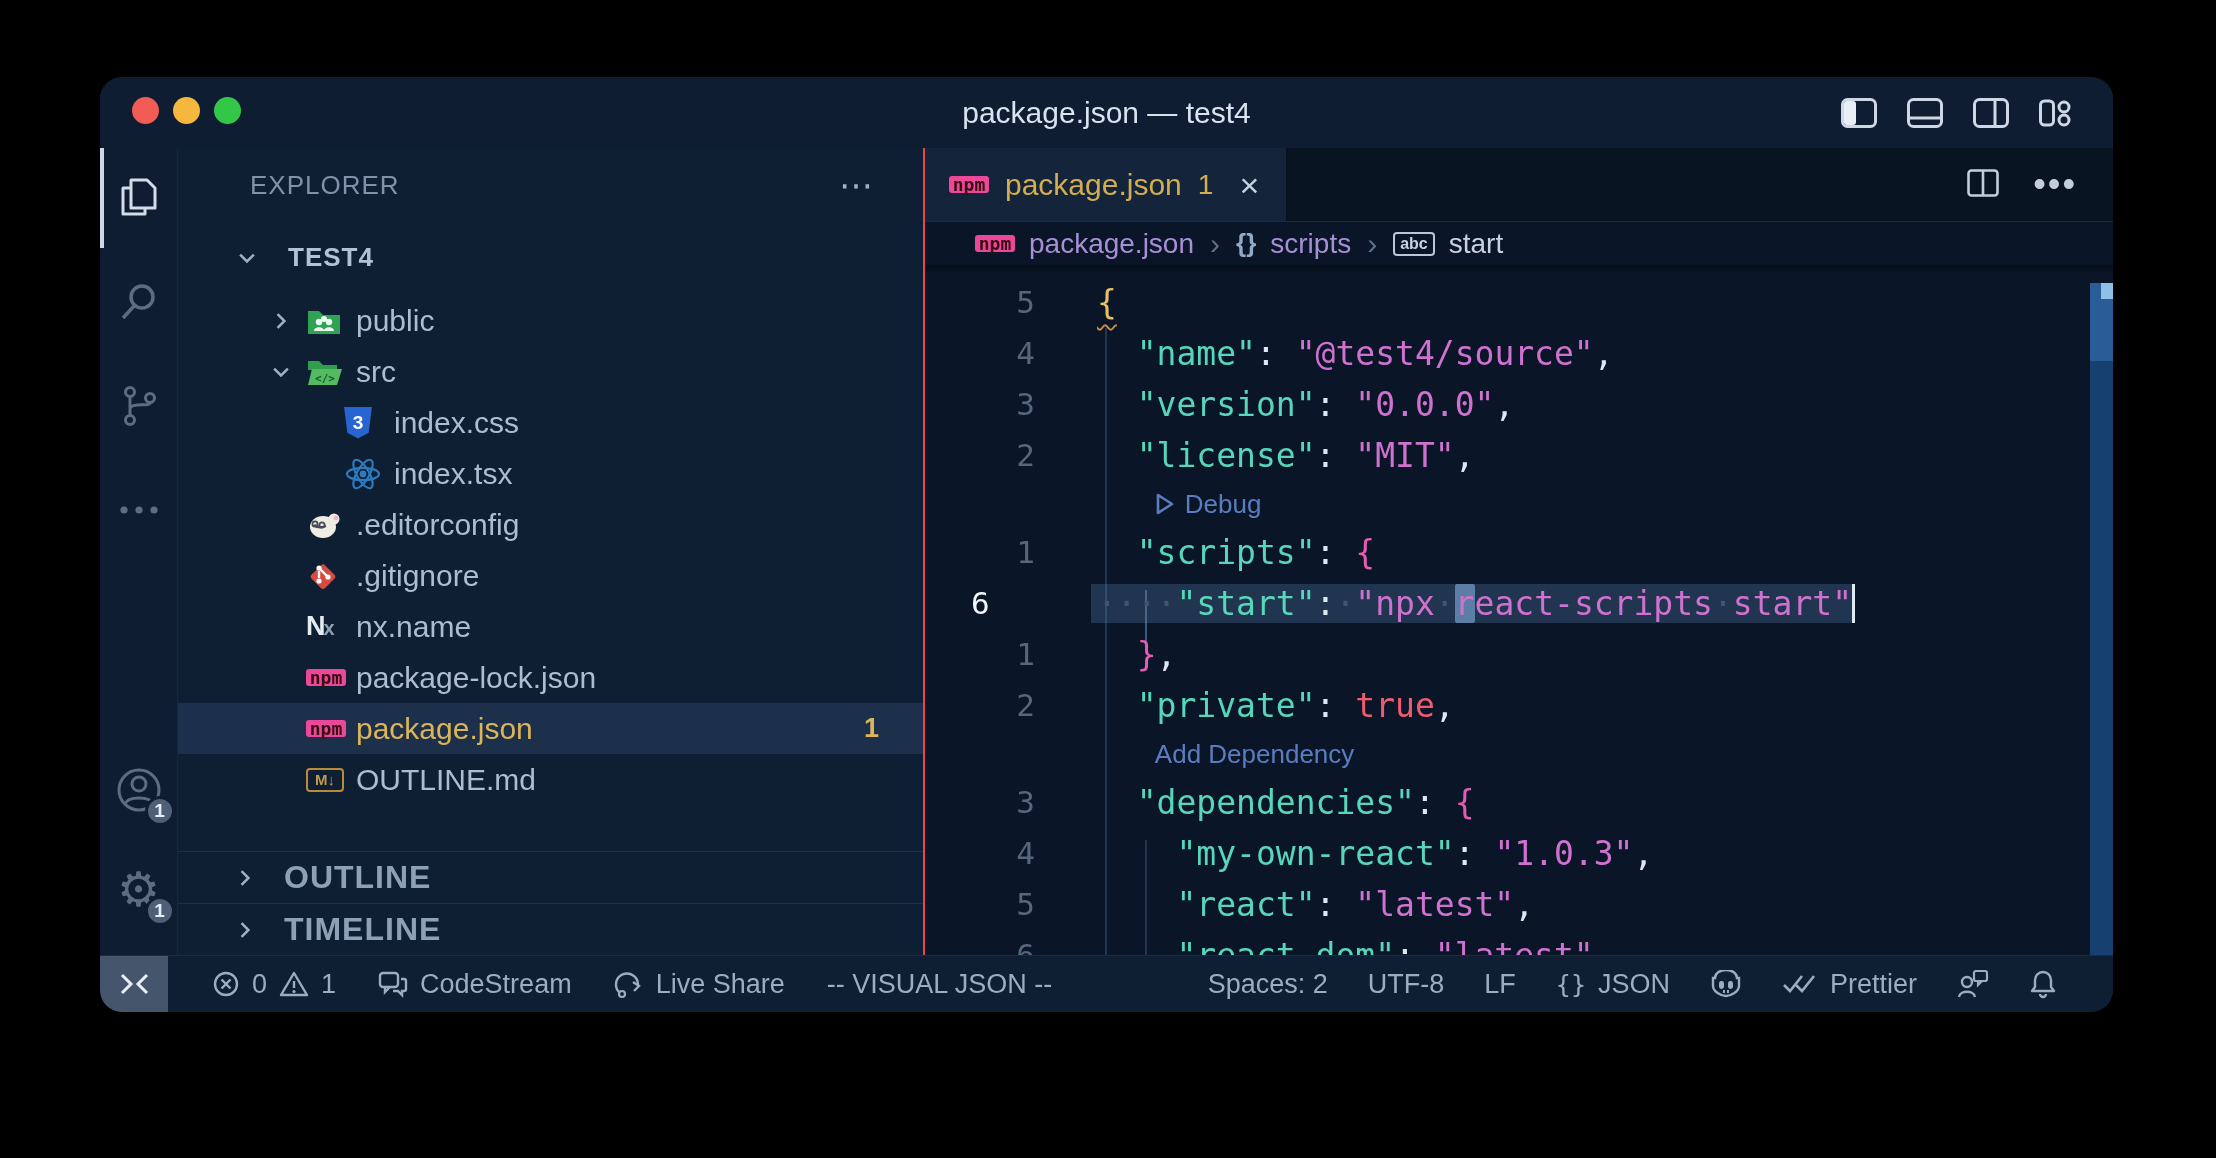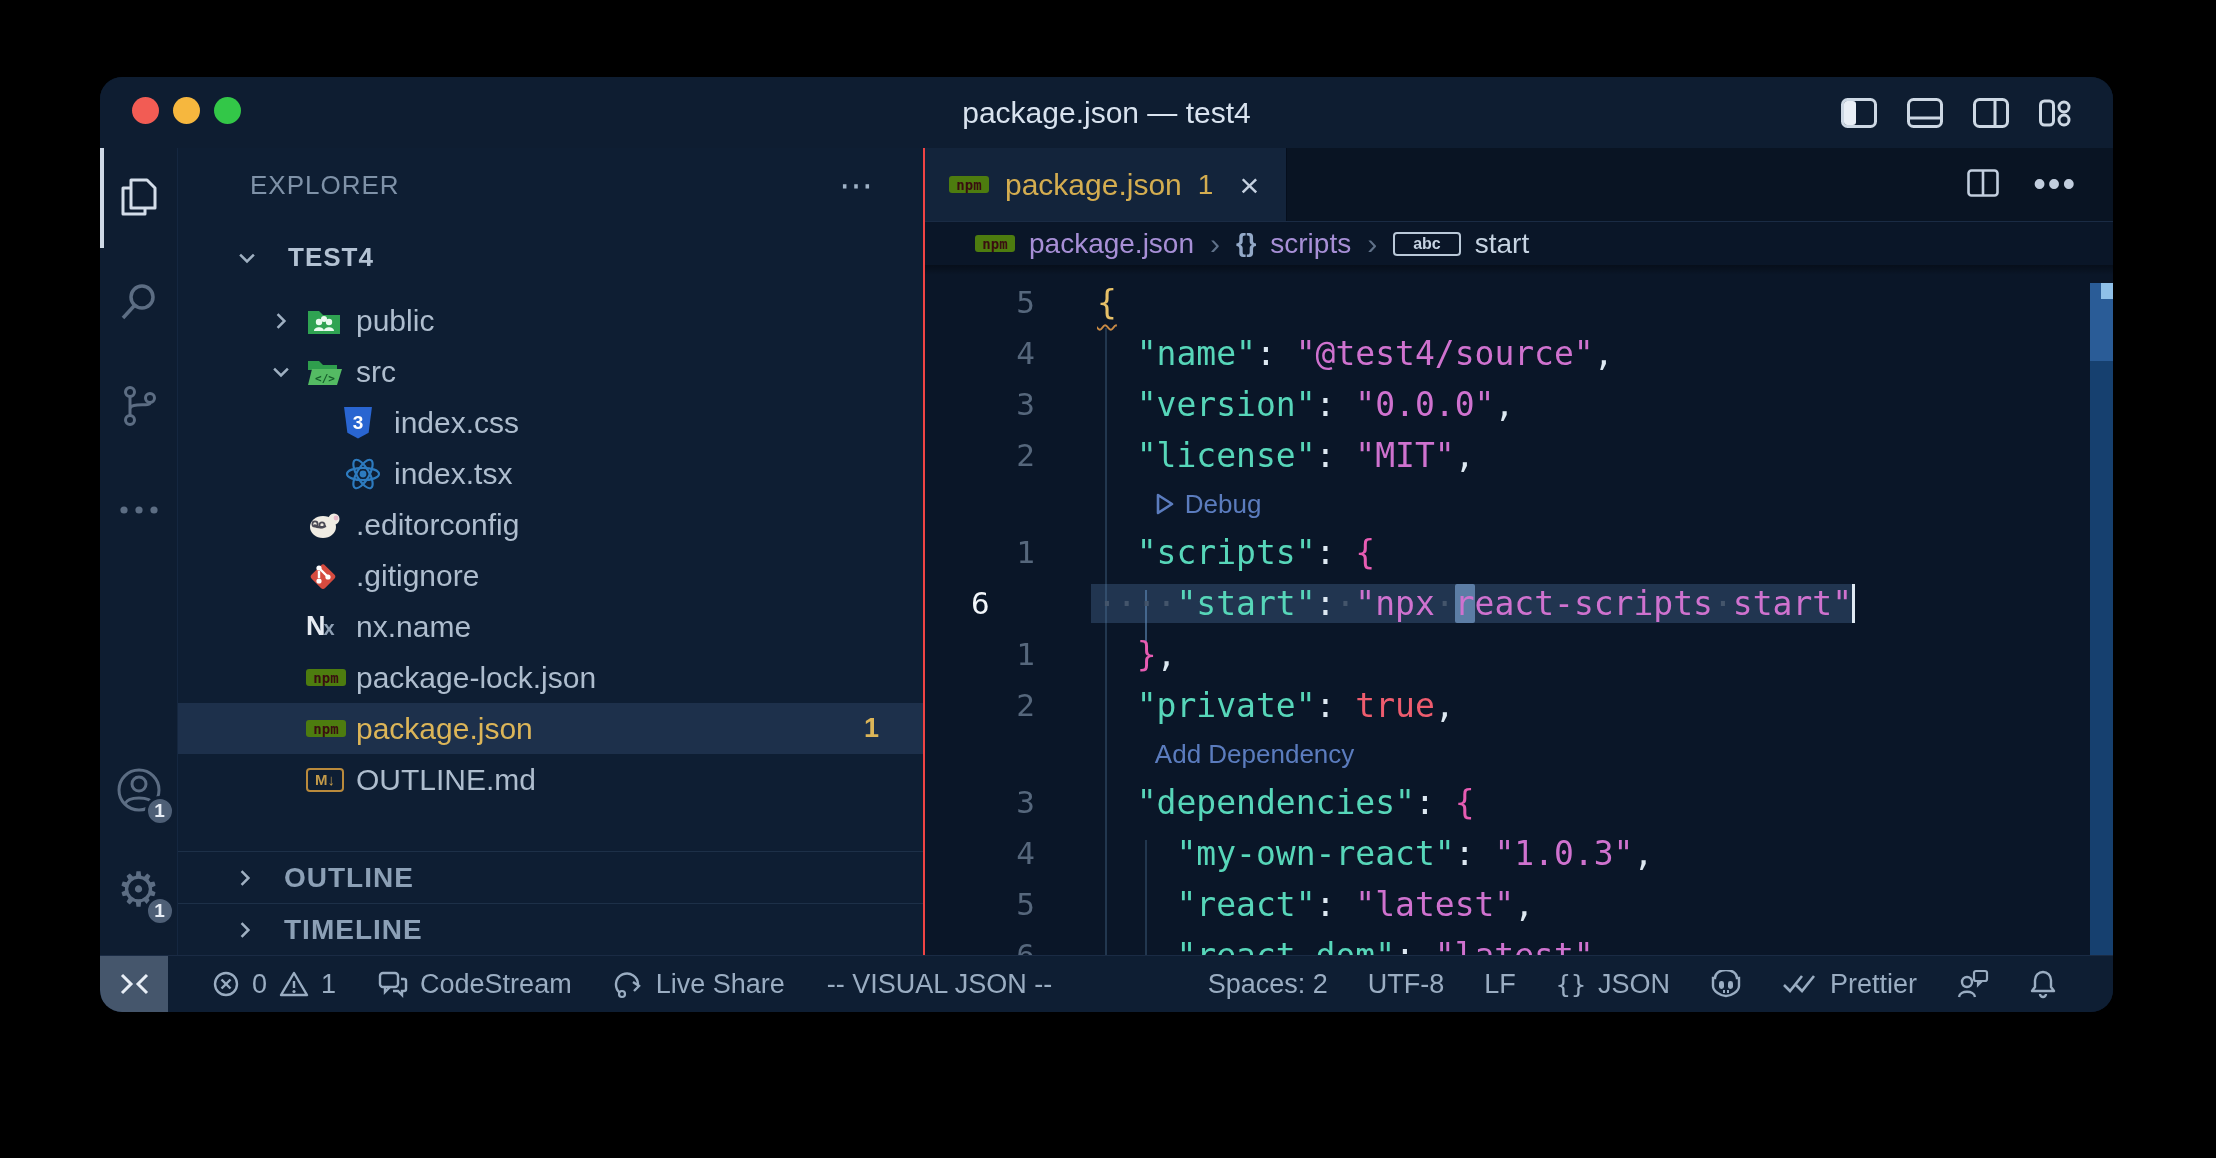--- a/index.html
+++ b/index.html
@@ -51,25 +51,25 @@
   .trow.lvl2 { padding-left:130px; }
   .trow.selected { background:#1d304b; }
   .chev { width:36px; display:flex; align-items:center; color:#9fb0c2; }
   .chev svg{ display:block; }
   .ficon { width:50px; display:flex; align-items:center; justify-content:flex-start; }
   .tlabel { color:#aebdce; font-size:30px; white-space:nowrap; }
   .trow.selected .tlabel { color:#dcb558; }
   .tbadge { margin-left:auto; padding-right:44px; color:#dcb558; font-size:27px; font-weight:600; }
   .sb-section { height:52px; border-top:1px solid #1d3048; display:flex; align-items:center;
                 padding-left:56px; gap:14px; }
-  .sb-section-label { color:#8ca0b6; font-size:28px; font-weight:700; letter-spacing:1px; }
-
-  
-  .npm-ic { width:40px; height:17px; background:#4d7c0f; border-radius:3px; color:#3a0d10;
-            font-family:"DejaVu Sans Mono",monospace; font-size:14px; font-weight:700;
+  .sb-section-label { color:#8ca0b6; font-size:32px; font-weight:700; letter-spacing:1px; }
+
+  
+  .npm-ic { width:40px; height:17px; background:#ec4899; border-radius:3px; color:#3a0d10;
+            font-family:"DejaVu Sans Mono",monospace; font-size:18px; font-weight:700;
             display:flex; align-items:center; justify-content:center; letter-spacing:0; }
   .css-ic { width:28px; height:32px; background:#2965d1; color:#fff; font-weight:700; font-size:19px;
             display:flex; align-items:center; justify-content:center;
             clip-path:polygon(0 0,100% 0,88% 82%,50% 100%,12% 82%); }
   .md-ic { width:38px; height:24px; border:2px solid #b98a3c; border-radius:4px; color:#c29a4a;
            font-size:15px; font-weight:700; display:flex; align-items:center; justify-content:center; }
   .nx-ic { color:#e6ebf2; font-weight:900; font-size:27px; line-height:1; letter-spacing:-2px; }
   .nx-ic span { color:#8fa0b4; font-size:20px; font-weight:700; }
 
   
@@ -84,21 +84,21 @@
   .tab-actions { margin-left:auto; display:flex; align-items:center; gap:34px; padding-right:36px;
                  color:#c2cede; }
   .tab-actions .dots { font-size:36px; letter-spacing:2px; line-height:0.4; }
 
   .breadcrumb { height:43px; display:flex; align-items:center; padding-left:50px; gap:14px;
                 background:#0a1628; }
   .bc-item { color:#a78fd6; font-size:28px; }
   .bc-sep { color:#5f7189; font-size:30px; padding:0 2px; }
   .bc-sym { color:#93a9c8; font-size:26px; font-weight:600; }
   .bc-abc { border:2px solid #b9c8d8; border-radius:4px; color:#c6d3e2; font-size:16px;
-            font-weight:700; padding:1px 18px; }
+            font-weight:700; padding:1px 5px; }
   .bc-leaf { color:#c6d3e2; font-size:28px; }
 
   
   .code { flex:1; position:relative; overflow:hidden; background:#0a1628; }
   .code::before { content:""; position:absolute; left:0; right:0; top:0; height:10px;
                   background:linear-gradient(rgba(0,0,0,.35),transparent); z-index:5; }
   .rows { padding-top:12px; position:relative; z-index:2; }
   .row { display:flex; height:51px; }
   .row.lensrow { height:46px; }
   .ln { flex:0 0 110px; text-align:right; font-family:"DejaVu Sans Mono",monospace;

